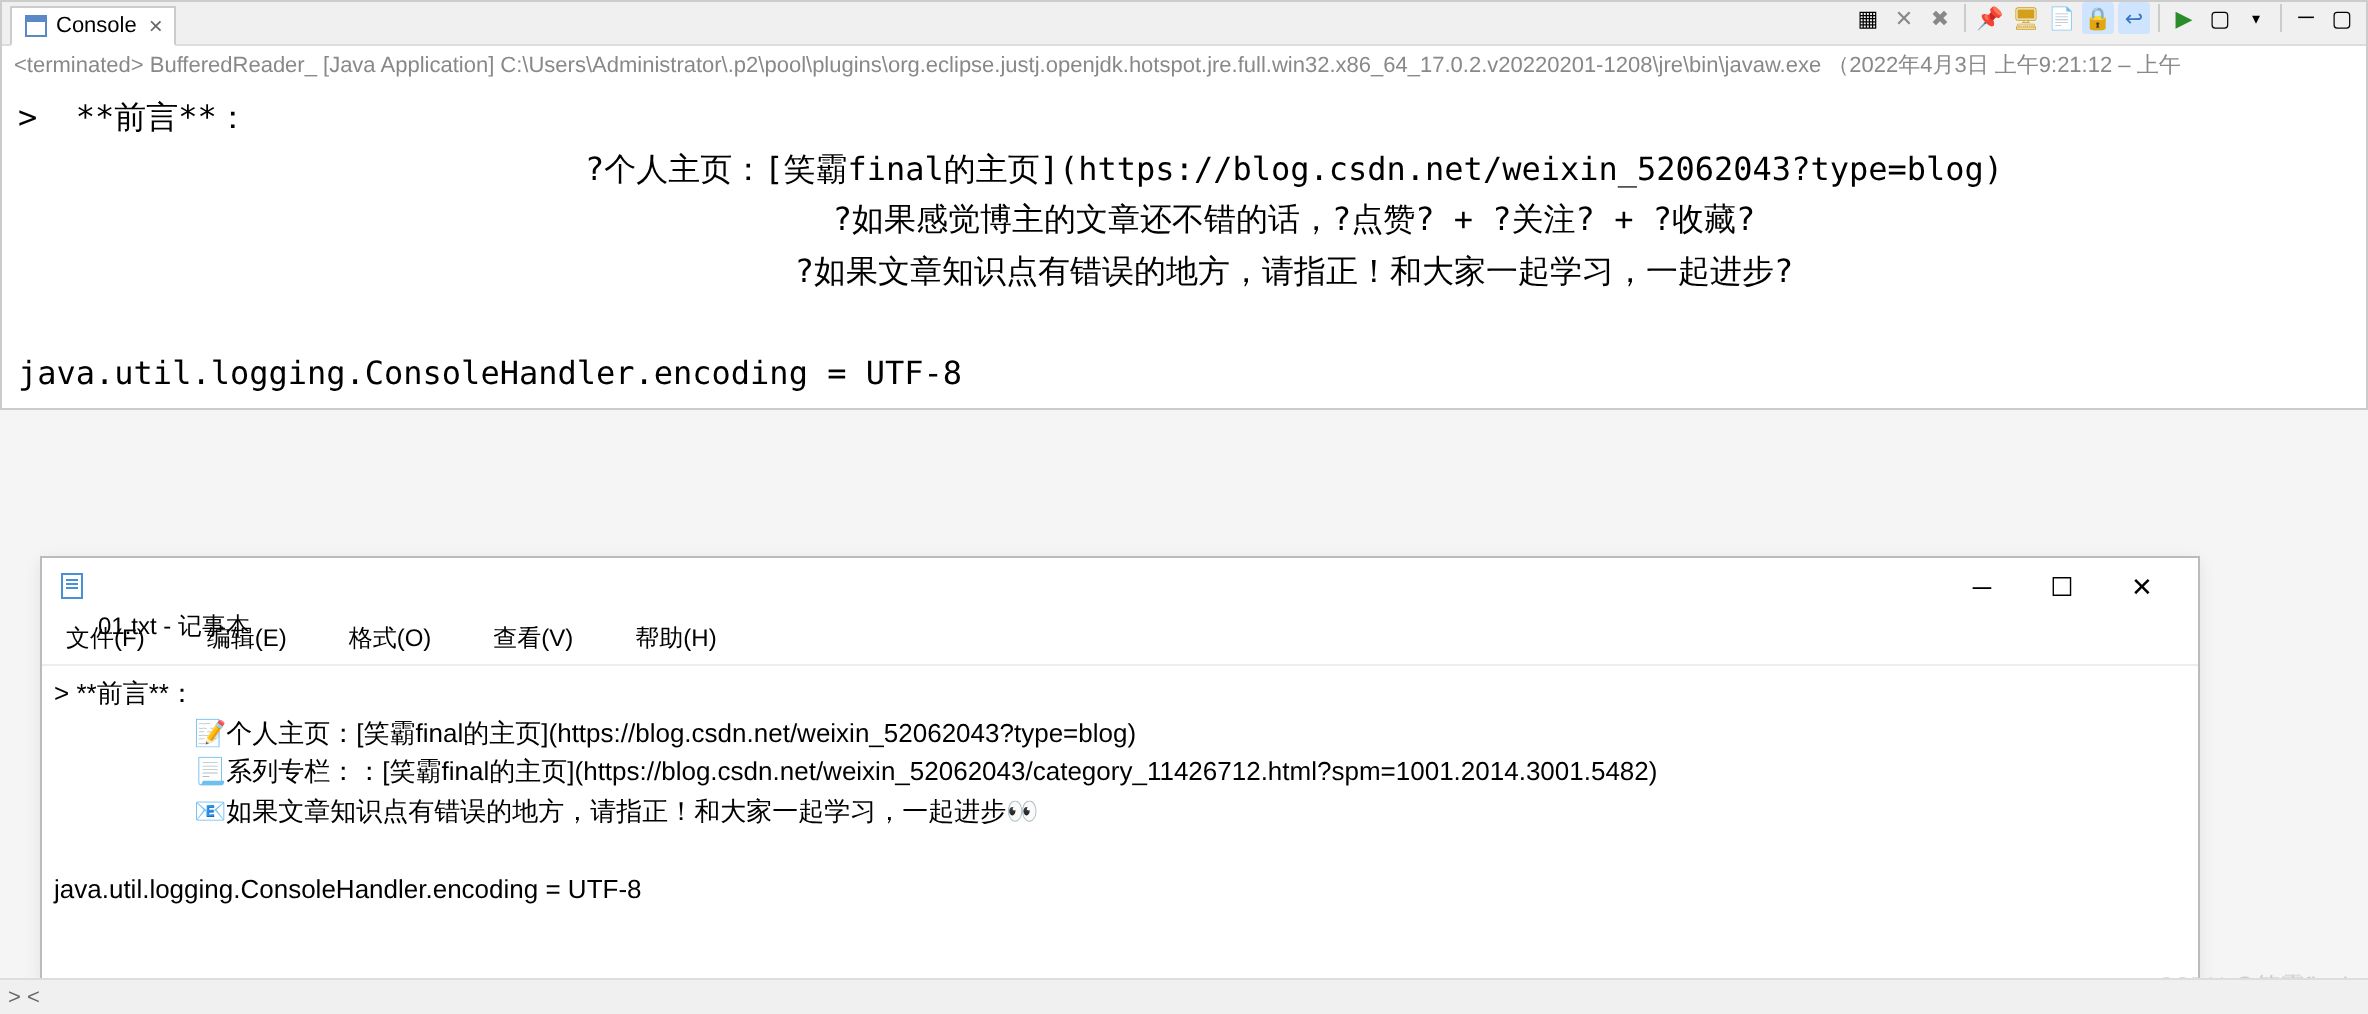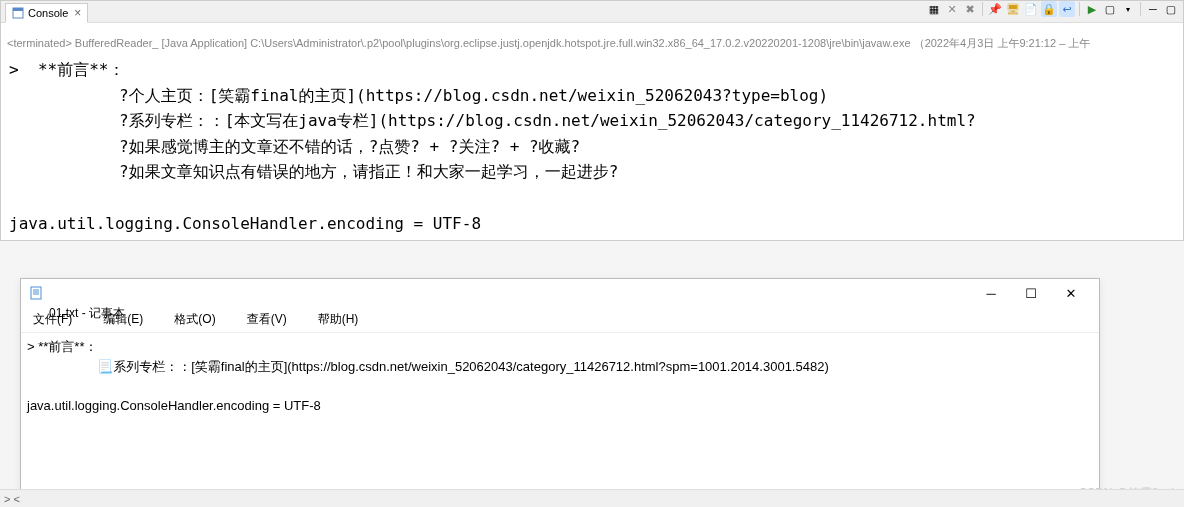--- a/index.html
+++ b/index.html
@@ -60,32 +60,31 @@
       cursor: pointer;
       font-size: 11px;
     }
     .tb-sep { width: 1px; height: 14px; background: #ccc; margin: 0 2px; }
     .terminated-line {
       padding: 2px 6px;
       color: #888;
       font-size: 11px;
       white-space: nowrap;
       overflow: hidden;
-      margin-top: 11px;
     }
     .console-output {
       padding: 4px 8px;
       font-family: "Consolas", "Monaco", monospace;
       font-size: 16px;
       line-height: 1.6;
       color: #000;
       background: #fff;
     }
     .console-output .line { white-space: pre; }
-    .indent { padding-left: 110px; display: block; }
+    .indent { padding-left: 110px; display: block; text-align: center; }
     .notepad-window {
       position: absolute;
       left: 20px;
       top: 278px;
       width: 1080px;
       height: 215px;
       background: #fff;
       border: 1px solid #bbb;
       box-shadow: 0 2px 8px rgba(0,0,0,0.08);
     }
@@ -178,21 +177,20 @@
       <span class="tb-btn" style="font-size:8px">▾</span>
       <span class="tb-sep"></span>
       <span class="tb-btn">─</span>
       <span class="tb-btn">▢</span>
     </div>
   </div>
   <div class="terminated-line">&lt;terminated&gt; BufferedReader_ [Java Application] C:\Users\Administrator\.p2\pool\plugins\org.eclipse.justj.openjdk.hotspot.jre.full.win32.x86_64_17.0.2.v20220201-1208\jre\bin\javaw.exe （2022年4月3日 上午9:21:12 – 上午</div>
   <div class="console-output">
     <div class="line">&gt;  **前言**：</div>
     <div class="line indent">?个人主页：[笑霸final的主页](https://blog.csdn.net/weixin_52062043?type=blog)</div>
-    <div class="line indent">?系列专栏：：[本文写在java专栏](https://blog.csdn.net/weixin_52062043/category_11426712.html?</div>
     <div class="line indent">?如果感觉博主的文章还不错的话，?点赞? + ?关注? + ?收藏?</div>
     <div class="line indent">?如果文章知识点有错误的地方，请指正！和大家一起学习，一起进步?</div>
     <div class="line"> </div>
     <div class="line">java.util.logging.ConsoleHandler.encoding = UTF-8</div>
   </div>
 </div>
 
 <div class="notepad-window">
   <div class="notepad-titlebar">
     <span class="np-icon">
@@ -212,21 +210,23 @@
   </div>
   <div class="notepad-menu">
     <span class="menu-item">文件(F)</span>
     <span class="menu-item">编辑(E)</span>
     <span class="menu-item">格式(O)</span>
     <span class="menu-item">查看(V)</span>
     <span class="menu-item">帮助(H)</span>
   </div>
   <div class="notepad-content">
     <div class="nline">&gt; **前言**：</div>
+    <div class="nline np-indent">📝个人主页：[笑霸final的主页](https://blog.csdn.net/weixin_52062043?type=blog)</div>
     <div class="nline np-indent">📃系列专栏：：[笑霸final的主页](https://blog.csdn.net/weixin_52062043/category_11426712.html?spm=1001.2014.3001.5482)</div>
+    <div class="nline np-indent">📧如果文章知识点有错误的地方，请指正！和大家一起学习，一起进步👀</div>
     <div class="nline"> </div>
     <div class="nline">java.util.logging.ConsoleHandler.encoding = UTF-8</div>
   </div>
 </div>
 
 <div class="watermark">CSDN @笑霸final</div>
 
 <div class="bottom-bar">
   <span>&gt; &lt;</span>
 </div>

